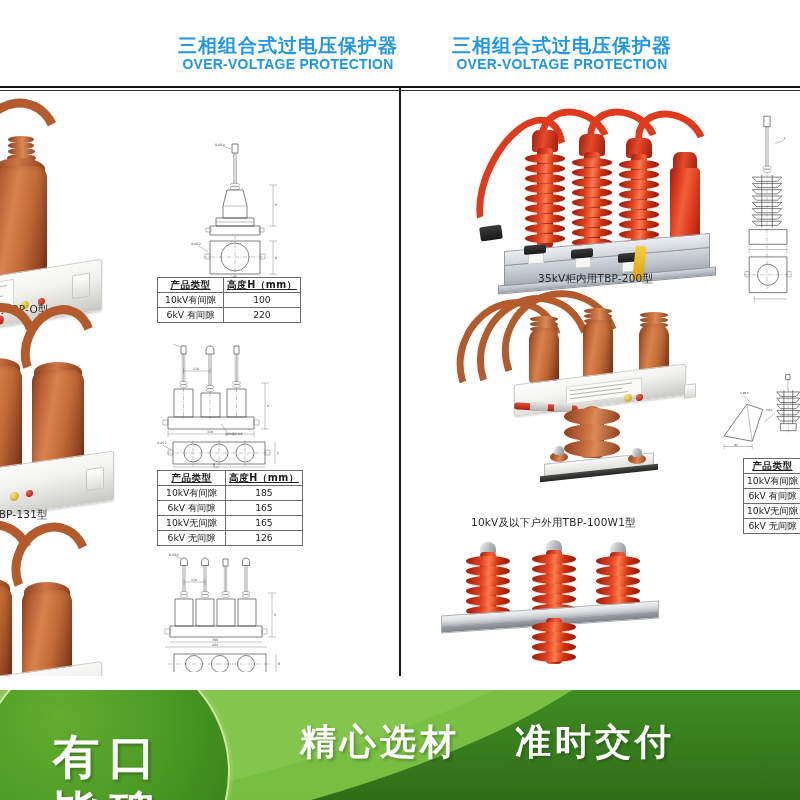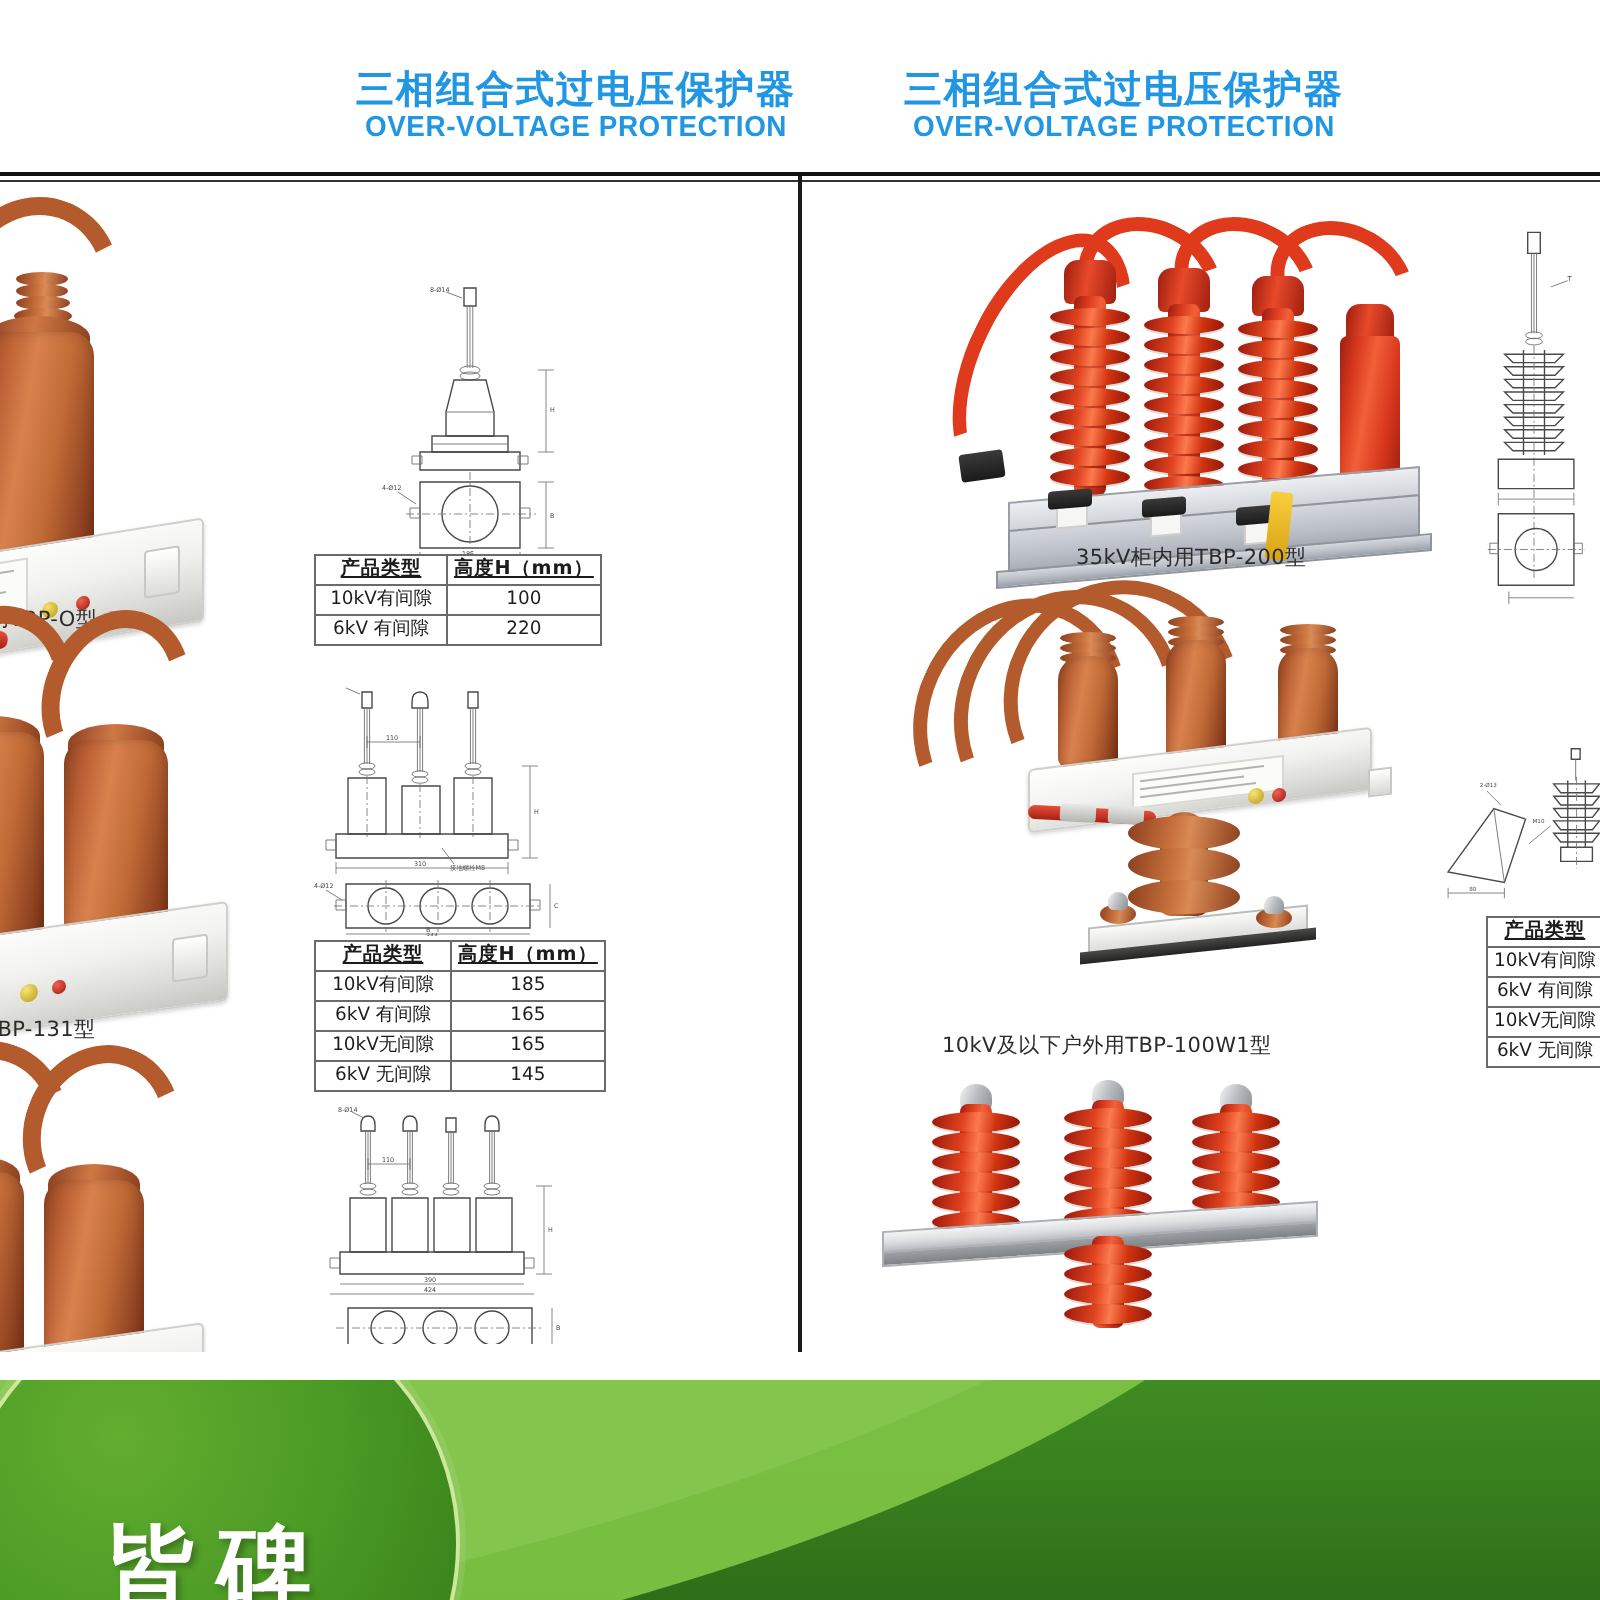--- a/index.html
+++ b/index.html
@@ -425,21 +425,21 @@
           <tr>
             <td class="lbl">6kV 有间隙</td>
             <td>165</td>
           </tr>
           <tr>
             <td class="lbl">10kV无间隙</td>
             <td>165</td>
           </tr>
           <tr>
             <td class="lbl">6kV 无间隙</td>
-            <td>145</td>
+            <td>126</td>
           </tr>
         </tbody>
       </table>
     </div>
 
     <div class="photo" style="left:-54px; top:440px; width:180px; height:170px;">
       <div class="ar-cable" style="left:4px; top:-10px; width:84px; height:92px; border-width:9px; border-color:#b35b2c; border-right-color:transparent; border-bottom-color:transparent; transform:rotate(20deg);"></div>
       <div class="ar-cable" style="left:66px; top:-8px; width:78px; height:88px; border-width:9px; border-color:#b35b2c; border-right-color:transparent; border-bottom-color:transparent; transform:rotate(20deg);"></div>
       <div class="ar-cap-top" style="left:18px; top:48px; width:46px; height:20px;"></div>
       <div class="ar-body" style="left:16px; top:56px; width:50px; height:96px;"></div>
@@ -781,17 +781,23 @@
   </div>
 
   <div class="wedge-white" style="left:0; top:676px; width:800px; height:16px;"></div>
 
   <div class="banner">
     <div class="banner-bg"></div>
     <div class="banner-swoosh-white"></div>
     <div class="banner-swoosh-light"></div>
     <div class="banner-circle"></div>
     <div class="banner-circle-txt">
+      <div class="bc-line">有口</div>
       <div class="bc-line">皆碑</div>
     </div>
+    <div class="banner-slogan">
+      <span>精心选材</span>
+      <span class="gap"></span>
+      <span>准时交付</span>
+    </div>
   </div>
 
 </div>
 
 </body></html>

